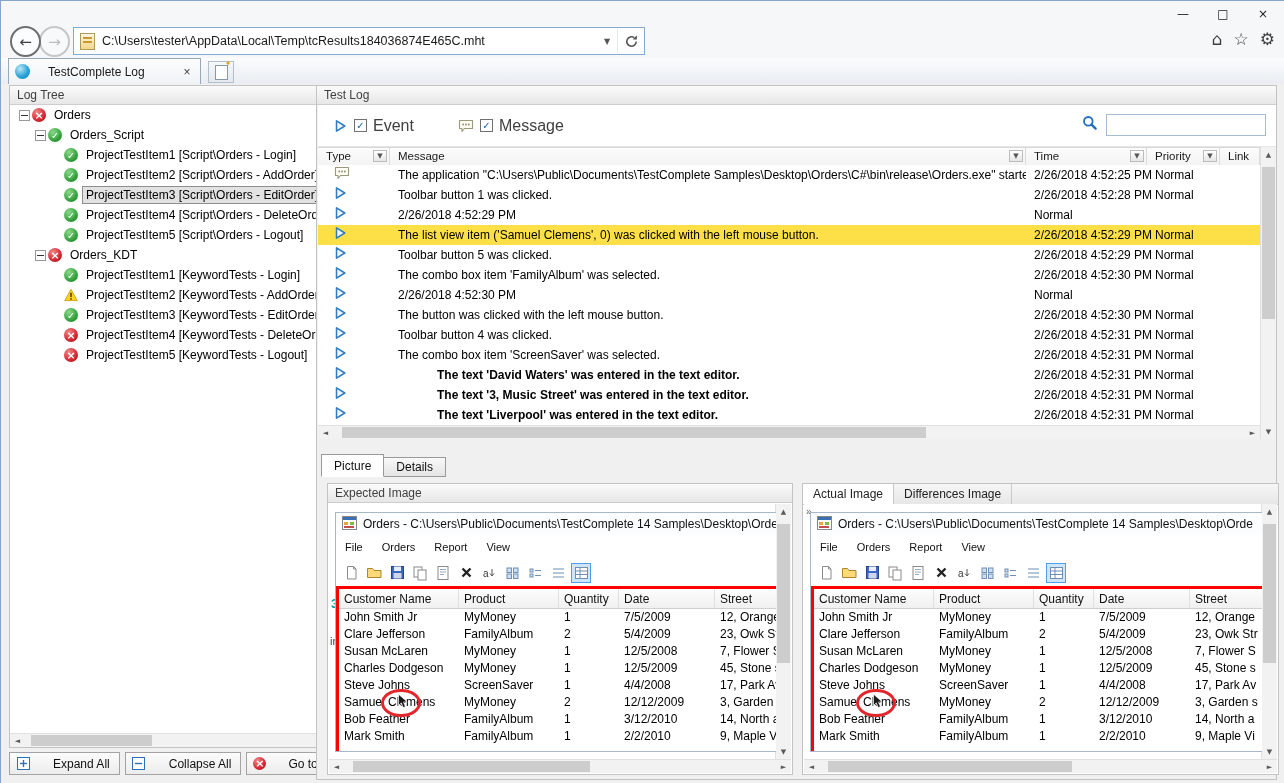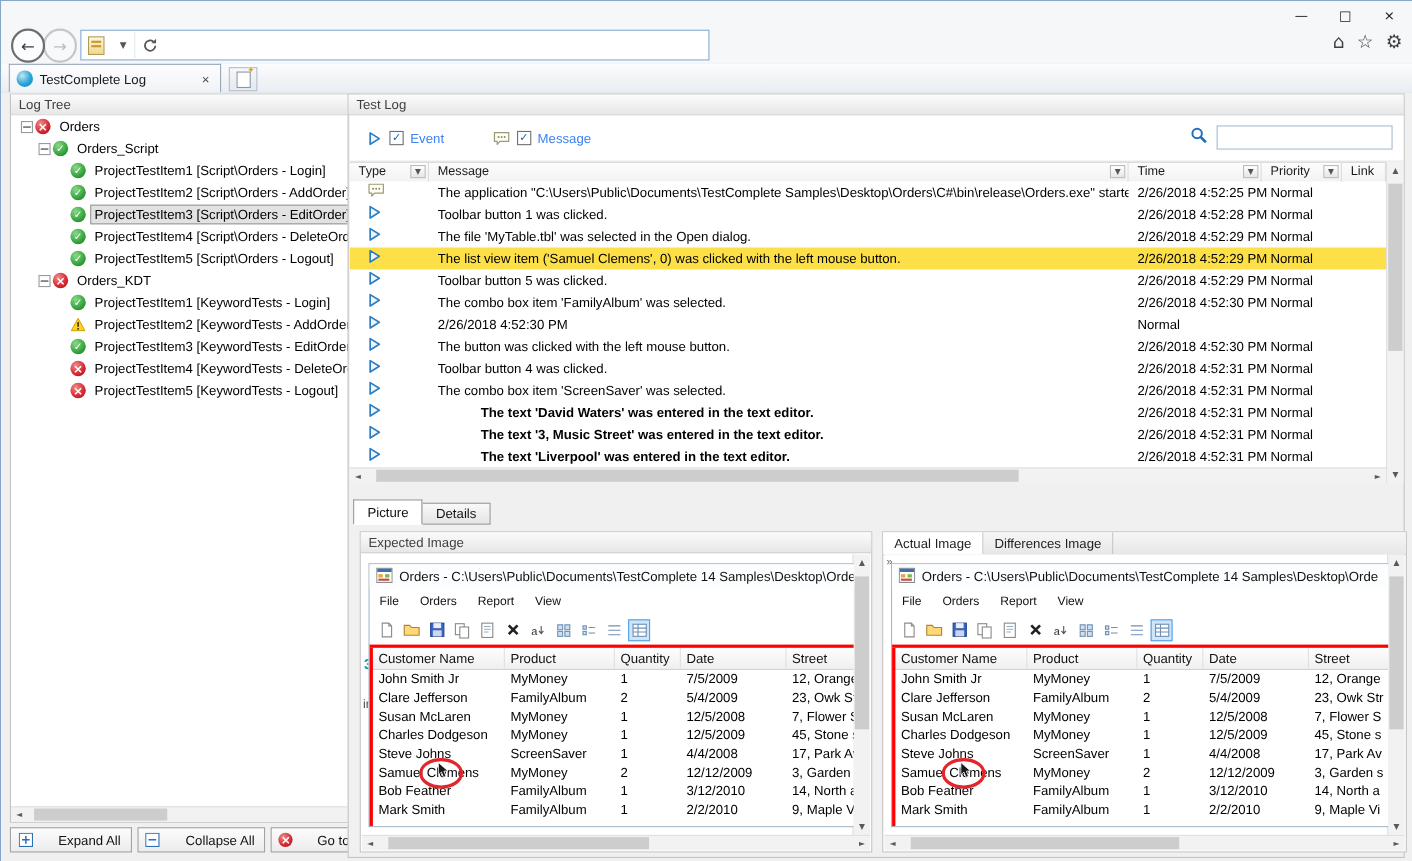--- a/index.html
+++ b/index.html
@@ -17,21 +17,21 @@
   .addr{position:absolute;left:72px;top:3px;width:570px;height:26px;background:#fff;border:1px solid #85aad2;display:flex;align-items:center;}
   .addr-icon{flex:none;width:13px;height:15px;border:1px solid #b09a55;background:linear-gradient(#fdf6e2,#f3d88a);margin:0 7px 0 6px;position:relative;}
   .addr-icon::after{content:"";position:absolute;left:2px;top:3px;right:2px;height:2px;background:#c79b2e;box-shadow:0 4px 0 #c79b2e;}
   .addr-text{flex:1;font-size:12.5px;color:#1a1a1a;white-space:nowrap;overflow:hidden;}
   .addr-dd{flex:none;width:20px;text-align:center;font-size:8px;color:#555;font-family:"DejaVu Sans",sans-serif;}
   .addr-refresh{flex:none;width:26px;height:24px;display:flex;align-items:center;justify-content:center;border-left:1px solid #e3e9f0;}
   .nav-right{position:absolute;right:10px;top:5px;display:flex;gap:11px;font-size:17px;color:#3f3f3f;font-family:"DejaVu Sans",sans-serif;}
 
   
   .tabbar{position:absolute;left:0;top:57px;right:0;height:26px;background:linear-gradient(#fbfcfd,#e9edf2);border-bottom:1px solid #c9d2dc;}
-  .btab{position:absolute;left:7px;top:0;width:193px;height:26px;background:linear-gradient(#fdfdfe,#f0f3f6);border:1px solid #98a8ba;border-bottom:none;display:flex;align-items:center;padding:0 6px;gap:6px;box-sizing:border-box;}
+  .btab{position:absolute;left:7px;top:0;width:193px;height:26px;background:linear-gradient(#fdfdfe,#f0f3f6);border:1px solid #98a8ba;border-bottom:none;display:flex;align-items:center;padding:0 6px;gap:18px;box-sizing:border-box;}
   .tab-icon{flex:none;width:15px;height:15px;border-radius:50%;background:radial-gradient(circle at 35% 32%,#bfe7f5,#2aa4d8 55%,#0c7fba);}
   .tab-title{flex:1;font-size:12px;color:#1a1a1a;white-space:nowrap;overflow:hidden;}
   .tab-close{flex:none;font-size:12px;color:#444;width:14px;text-align:center;}
   .newtab{position:absolute;left:207px;top:3px;width:26px;height:22px;background:linear-gradient(#f6f8fa,#e4e9ef);border:1px solid #b3bfcc;display:flex;align-items:center;justify-content:center;box-sizing:border-box;}
   .newtab-ic{width:11px;height:13px;border:1px solid #8a97a5;background:#fff;position:relative;}
   .newtab-ic::after{content:"✦";position:absolute;right:-5px;top:-7px;font-size:8px;color:#d9a21b;font-family:"DejaVu Sans",sans-serif;}
 
   
   .main{position:absolute;left:0;top:83px;right:0;bottom:0;background:#f0f0f0;}
   .group-caption{position:relative;height:19px;background:linear-gradient(#fbfbfb,#e7e7e7);border-bottom:1px solid #cdcdcd;font-size:12px;color:#3f3f3f;padding:2px 0 0 7px;box-sizing:border-box;}
@@ -68,21 +68,21 @@
   .bottom-btns{position:absolute;left:8px;top:668px;display:flex;gap:5px;}
   .tool-btn{display:inline-flex;align-items:center;gap:22px;height:23px;padding:0 9px 0 6px;border:1px solid #a3a3a3;background:linear-gradient(#fcfcfc,#ececec);font-size:12px;color:#111;box-sizing:border-box;}
   .tb-ic{width:15px;height:15px;display:inline-flex;align-items:center;justify-content:center;}
 
   
   .right-panel{left:315px;top:1px;width:961px;height:695px;background:#f0f0f0;}
   .rp-toolbar{position:absolute;left:1px;top:19px;width:958px;height:42px;background:#fff;border-bottom:1px solid #e6e6e6;display:flex;align-items:center;padding-left:14px;gap:6px;box-sizing:border-box;}
   .flt-ic{display:inline-flex;width:16px;justify-content:center;}
   .flt-ic.msgic{margin-left:38px;}
   .cbx{width:13px;height:13px;border:1px solid #707070;background:#fff;display:inline-flex;align-items:center;justify-content:center;font-size:10px;color:#1563ad;font-weight:bold;font-family:"DejaVu Sans",sans-serif;box-sizing:border-box;}
-  .flt-label{font-size:12px;color:#3b82f6;text-align:right;}
+  .flt-label{font-size:16px;color:#404040;text-align:right;}
   .search-wrap{position:absolute;right:10px;top:9px;display:flex;align-items:center;gap:8px;}
   .search-input{width:160px;height:22px;border:1px solid #a5bdd4;background:#fff;font-size:12px;padding:0 4px;outline:none;font-family:inherit;box-sizing:border-box;}
   .lg-header{position:absolute;left:1px;top:61px;width:942px;height:34px;display:grid;grid-template-columns:72px 1fr 121px 73px 40px;background:linear-gradient(#fcfcfc,#ebebeb);border-top:1px solid #d8d8d8;border-bottom:1px solid #c9c9c9;box-sizing:border-box;}
   .lg-hcell{position:relative;font-size:11.5px;color:#1a1a1a;padding:2px 0 0 8px;border-right:1px solid #dcdcdc;}
   .lg-filter{position:absolute;right:2px;top:2px;width:14px;height:12px;border:1px solid #bcbcbc;background:linear-gradient(#fff,#e6e6e6);font-size:7px;color:#555;display:flex;align-items:center;justify-content:center;font-family:"DejaVu Sans",sans-serif;box-sizing:border-box;}
   .lg-rows{position:absolute;left:1px;top:79px;width:942px;height:260px;background:#fff;}
   .lg-row{display:grid;grid-template-columns:72px 1fr 121px 73px 40px;height:20px;align-items:center;}
   .lg-row.selected{background:#fde047;}
   .lg-type{padding-left:16px;display:flex;align-items:center;}
   .lg-msg{font-size:12px;color:#000;padding-left:8px;white-space:nowrap;overflow:hidden;}
@@ -136,20 +136,21 @@
     <div class="win-controls">
       <div class="win-btn">—</div>
       <div class="win-btn">□</div>
       <div class="win-btn">×</div>
     </div>
     <div class="nav-row">
       <div class="nav-circle nav-back">←</div>
       <div class="nav-circle nav-fwd">→</div>
       <div class="addr">
         <span class="addr-icon"></span>
+        <span class="addr-text">C:\Users\tester\AppData\Local\Temp\tcResults184036874E465C.mht</span>
         <span class="addr-dd">▼</span>
         <span class="addr-refresh">
             <svg width="15" height="15" viewBox="0 0 15 15">
               <path d="M12.2 7.5 a4.7 4.7 0 1 1 -1.9-3.8" fill="none" stroke="#555" stroke-width="1.6"></path>
               <path d="M12.9 1.2 L12.9 5.4 L8.7 5.4 Z" fill="#555"></path>
             </svg>
           </span>
       </div>
       <div class="nav-right">
         <span>⌂</span>
@@ -355,21 +356,20 @@
             <div class="lg-time">2/26/2018 4:52:28 PM</div>
             <div class="lg-pri">Normal</div>
             <div class="lg-link"></div>
           </div>
           <div class="lg-row">
             <div class="lg-type">
               <span><svg width="13" height="14" viewBox="0 0 13 14">
                   <path d="M2.5 1.8 L10.8 7 L2.5 12.2 Z" fill="#eef6fd" stroke="#2e7cc1" stroke-width="1.5" stroke-linejoin="round"></path>
                 </svg></span>
             </div>
-            <div class="lg-msg">The file 'MyTable.tbl' was selected in the Open dialog.</div>
             <div class="lg-time">2/26/2018 4:52:29 PM</div>
             <div class="lg-pri">Normal</div>
             <div class="lg-link"></div>
           </div>
           <div class="lg-row selected">
             <div class="lg-type">
               <span><svg width="13" height="14" viewBox="0 0 13 14">
                   <path d="M2.5 1.8 L10.8 7 L2.5 12.2 Z" fill="#eef6fd" stroke="#2e7cc1" stroke-width="1.5" stroke-linejoin="round"></path>
                 </svg></span>
             </div>

